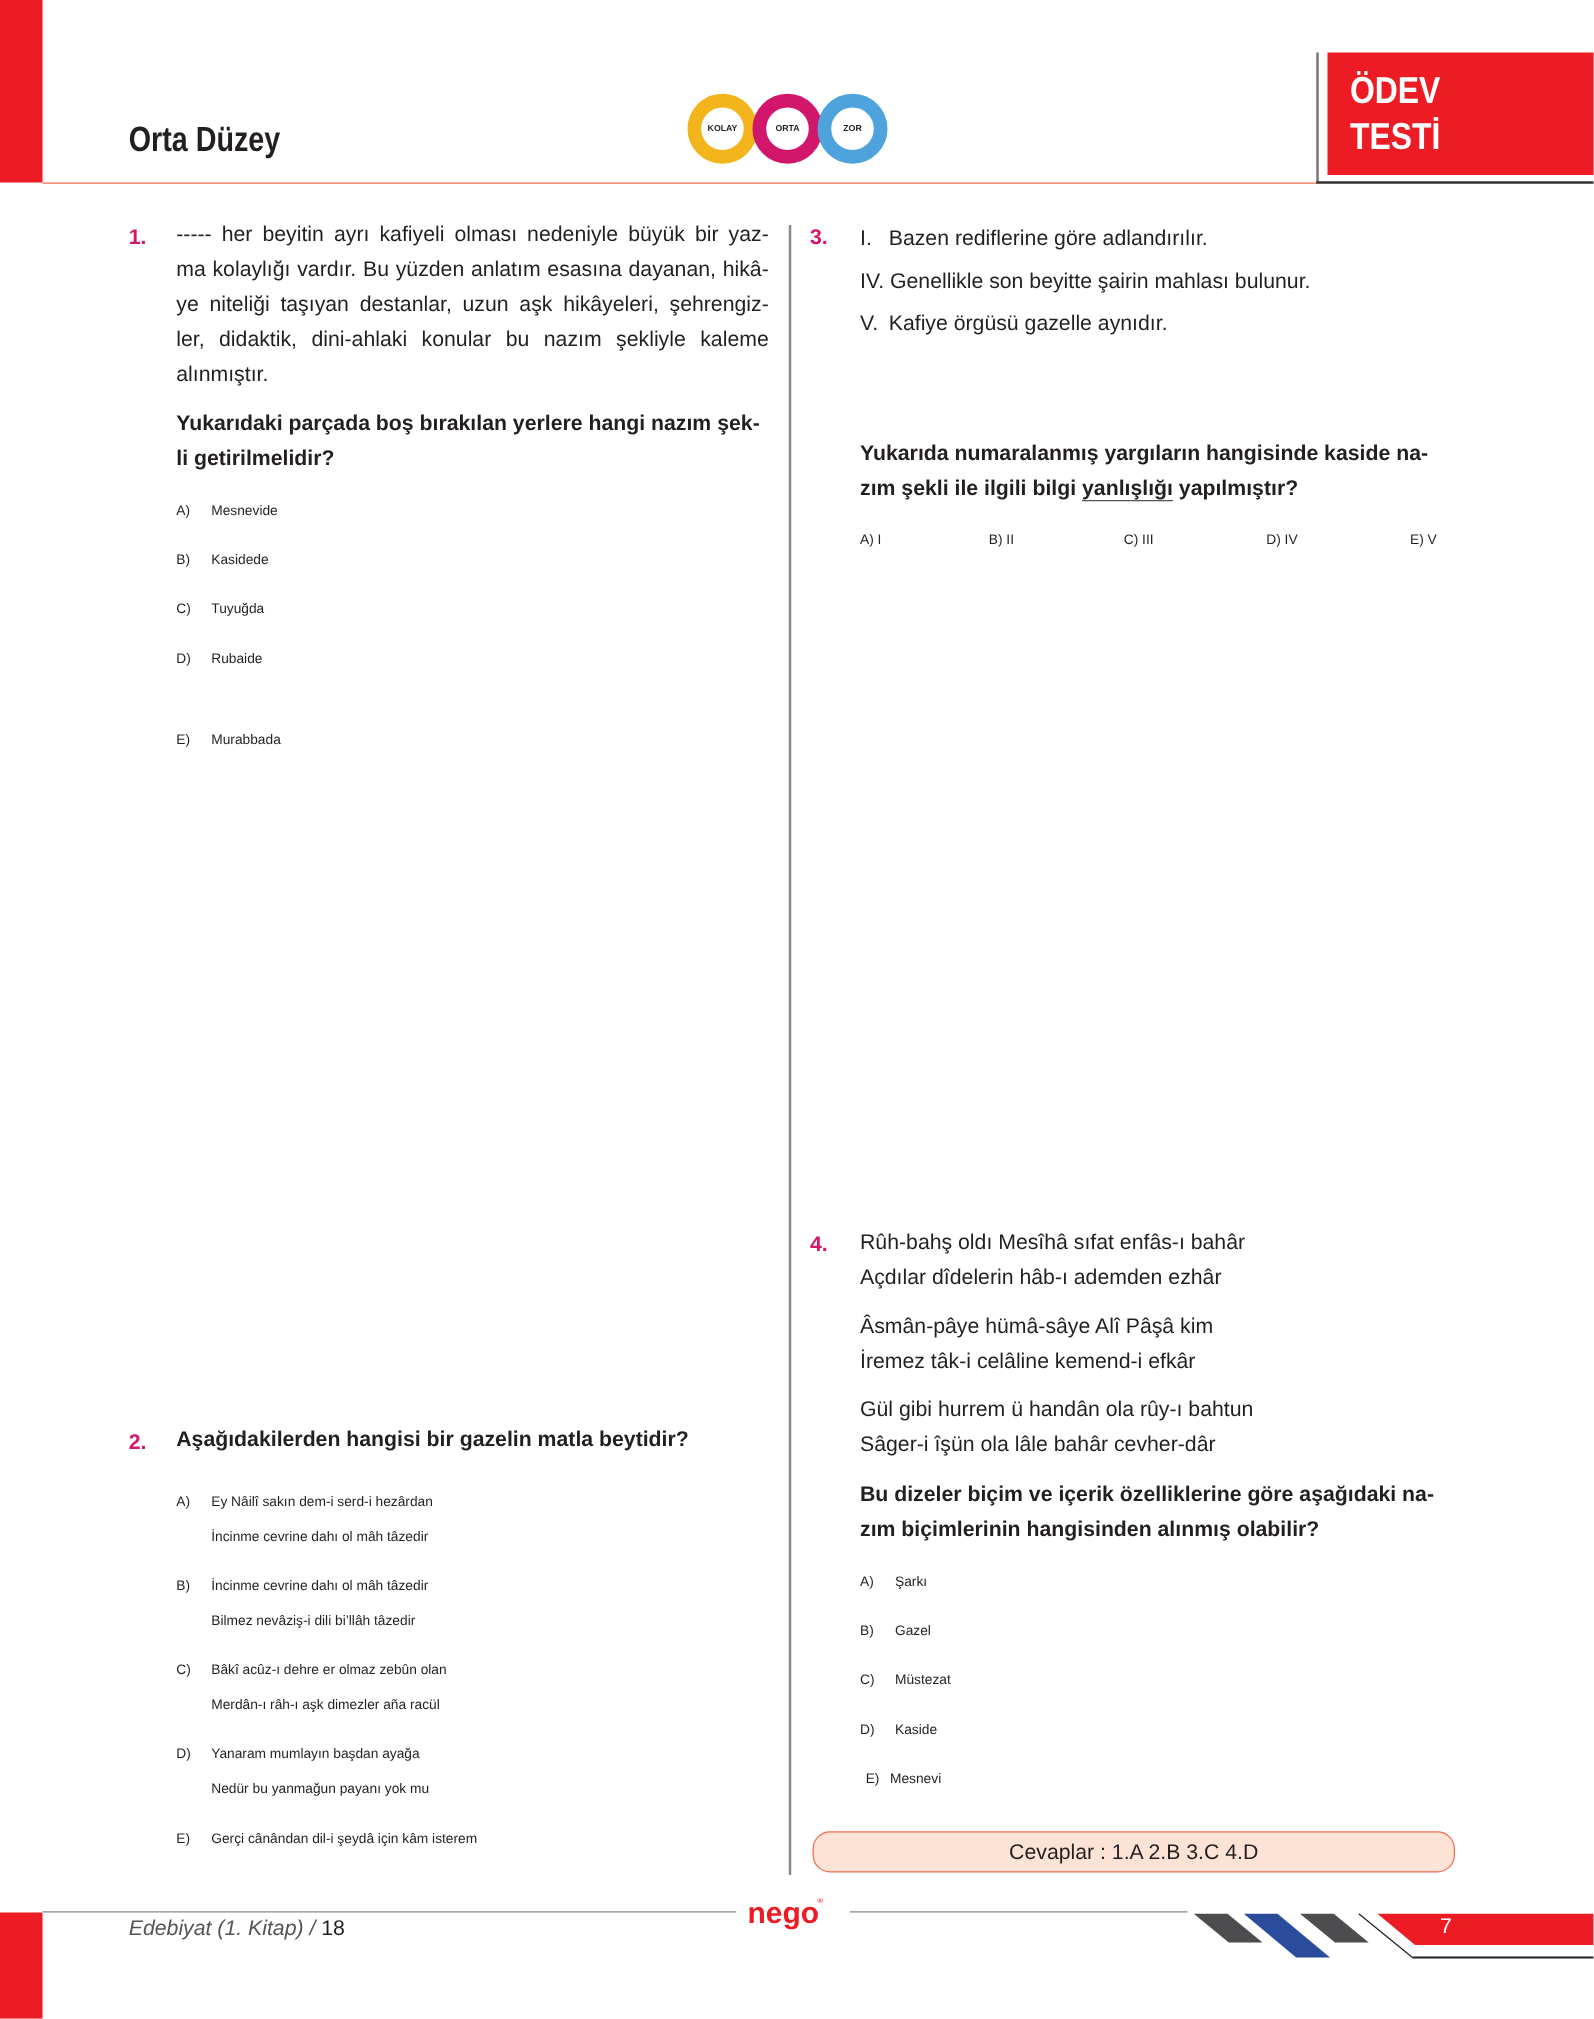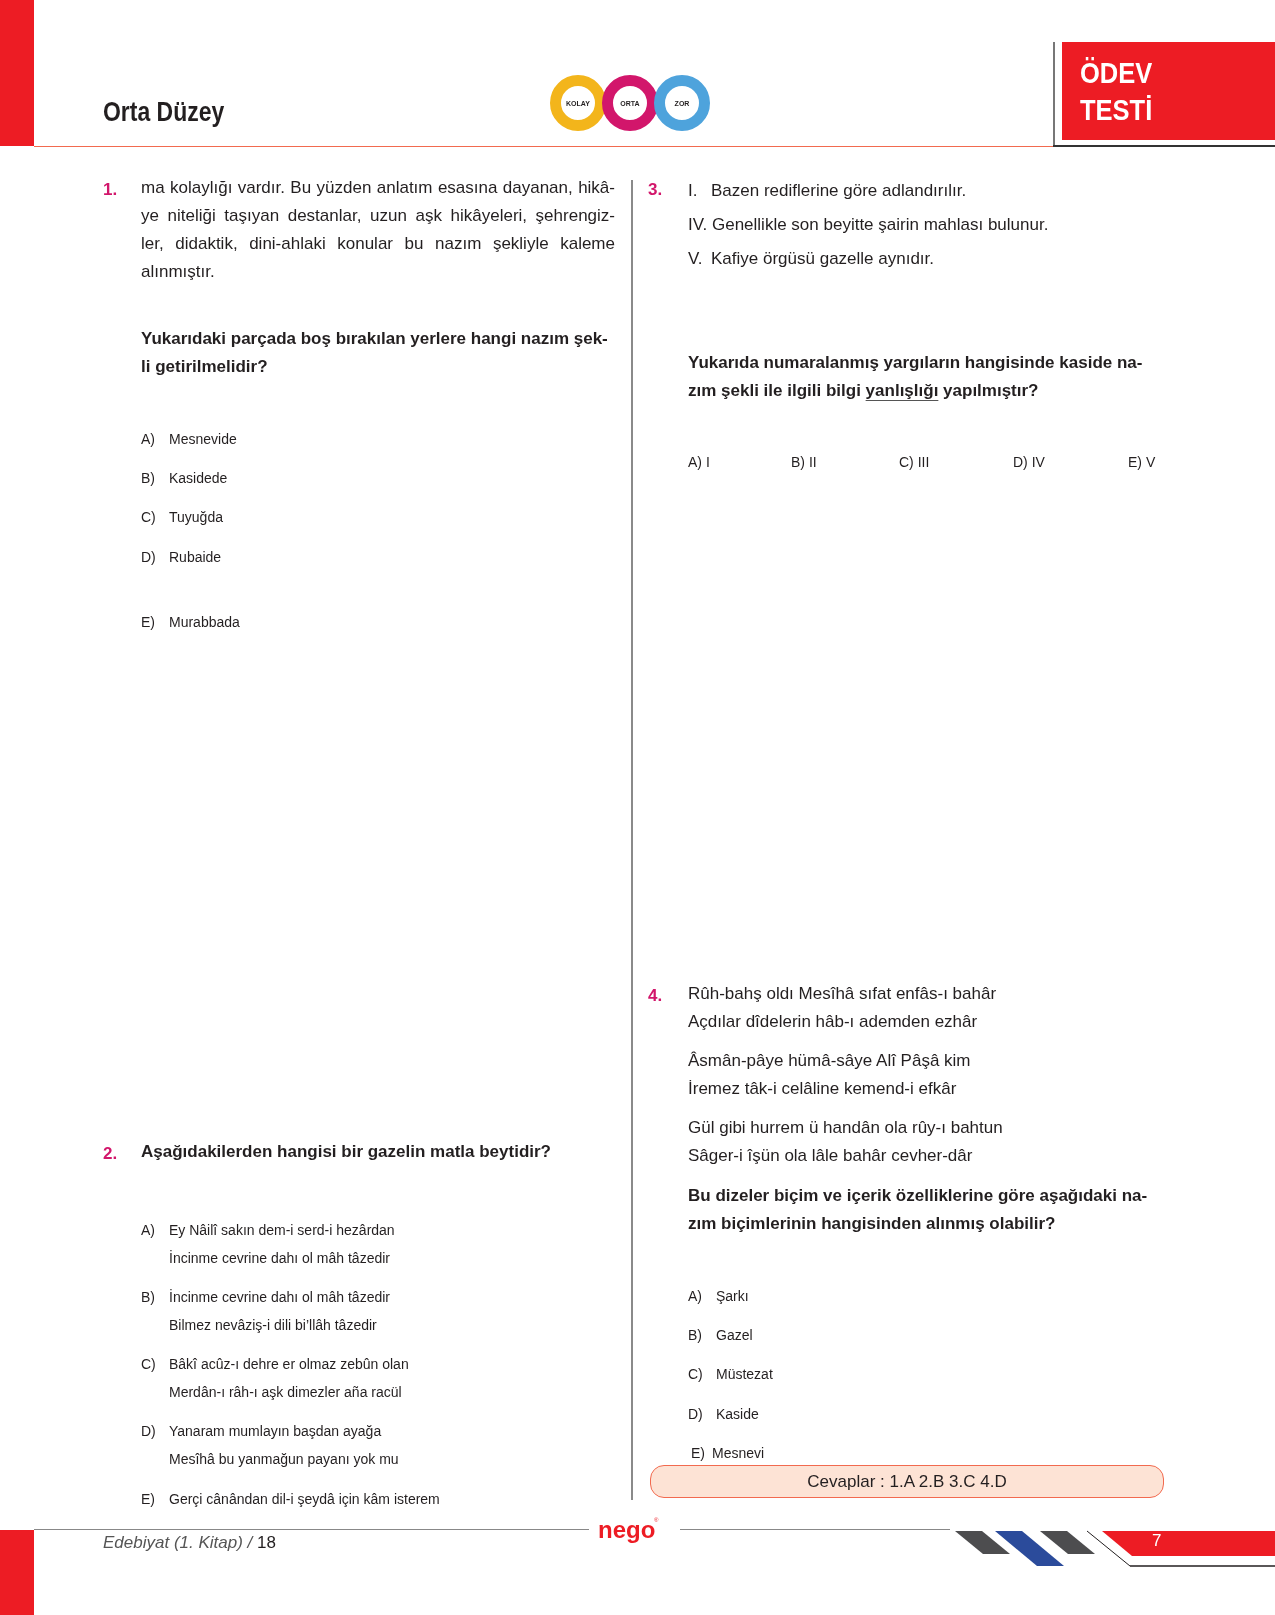--- a/index.html
+++ b/index.html
@@ -24,21 +24,21 @@
   .odev-frame-bottom { left:1053px; top:145px; width:222px; height:2px; background:#333; }
   .odev-box { left:1062px; top:42px; width:213px; height:98px; background:#ed1c24; }
   .odev-text { left:1080px; top:54px; color:#fff; font-size:30px; font-weight:bold; line-height:37px; transform:scaleX(0.85); transform-origin:left top; }
 
   .col-divider { left:631px; top:180px; width:2px; height:1320px; background:#8a8a8a; }
 
   .qnum { position:absolute; color:#d2166b; font-weight:bold; font-size:17px; }
   .txt { position:absolute; font-size:17px; line-height:28px; color:#231f20; }
   .bold { font-weight:bold; }
   .justify { text-align:justify; }
-  .opt { position:absolute; font-size:14px; color:#231f20;margin-top:28px; }
+  .opt { position:absolute; font-size:11px; color:#231f20; }
   .opt .lbl { display:inline-block; width:28px; }
   .u { text-decoration:underline; text-decoration-color:#555; text-underline-offset:4px; }
 
   .answer-bar { left:650px; top:1465px; width:512px; height:31px; border:1.5px solid #f26a4f; border-radius:14px; background:#fde3d5; display:flex; align-items:center; justify-content:center; font-size:17px; color:#231f20; }
 
   .footer-line-l { left:34px; top:1529px; width:555px; height:1px; background:#888; }
   .footer-line-r { left:680px; top:1529px; width:270px; height:1px; background:#888; }
   .footer-book { left:103px; top:1533px; font-size:17px; font-style:italic; color:#555; }
   .footer-book b { font-style:normal; font-weight:normal; color:#231f20; }
   .nego { left:592px; top:1514px; width:88px; height:34px; }
@@ -71,20 +71,21 @@
 <div class="abs odev-text">
   <div>ÖDEV</div>
   <div>TESTİ</div>
 </div>
 
 <div class="abs col-divider"></div>
 
 <div>
   <div class="qnum" style="left:103px; top:180px;">1.</div>
   <div class="txt justify" style="left:141px; top:174px; width:474px;">
+    <div style="text-align-last:justify;">----- her beyitin ayrı kafiyeli olması nedeniyle büyük bir yaz-</div>
     <div style="text-align-last:justify;">ma kolaylığı vardır. Bu yüzden anlatım esasına dayanan, hikâ-</div>
     <div style="text-align-last:justify;">ye niteliği taşıyan destanlar, uzun aşk hikâyeleri, şehrengiz-</div>
     <div style="text-align-last:justify;">ler, didaktik, dini-ahlaki konular bu nazım şekliyle kaleme</div>
     <div>alınmıştır.</div>
   </div>
   <div class="txt bold" style="left:141px; top:325px; width:480px;">
     <div>Yukarıdaki parçada boş bırakılan yerlere hangi nazım şek-</div>
     <div>li getirilmelidir?</div>
   </div>
   <div class="opt" style="left:141px; top:403px;"><span class="lbl">A)</span><span>Mesnevide</span></div>
@@ -105,21 +106,21 @@
   <div class="opt" style="left:141px; top:1255px; line-height:28px;">
     <div><span class="lbl">B)</span><span>İncinme cevrine dahı ol mâh tâzedir</span></div>
     <div style="padding-left:28px;">Bilmez nevâziş-i dili bi’llâh tâzedir</div>
   </div>
   <div class="opt" style="left:141px; top:1322px; line-height:28px;">
     <div><span class="lbl">C)</span><span>Bâkî acûz-ı dehre er olmaz zebûn olan</span></div>
     <div style="padding-left:28px;">Merdân-ı râh-ı aşk dimezler aña racül</div>
   </div>
   <div class="opt" style="left:141px; top:1389px; line-height:28px;">
     <div><span class="lbl">D)</span><span>Yanaram mumlayın başdan ayağa</span></div>
-    <div style="padding-left:28px;">Mesîhâ bu yanmağun payanı yok mu</div>
+    <div style="padding-left:28px;">Nedür bu yanmağun payanı yok mu</div>
   </div>
   <div class="opt" style="left:141px; top:1457px; line-height:28px;">
     <div><span class="lbl">E)</span><span>Gerçi cânândan dil-i şeydâ için kâm isterem</span></div>
   </div>
 </div>
 
 <div>
   <div class="qnum" style="left:648px; top:180px;">3.</div>
   <div class="txt" style="left:688px; top:174px; line-height:34px;">
     <div><span style="display:inline-block; width:23px;">I.</span><span>Bazen rediflerine göre adlandırılır.</span></div>

